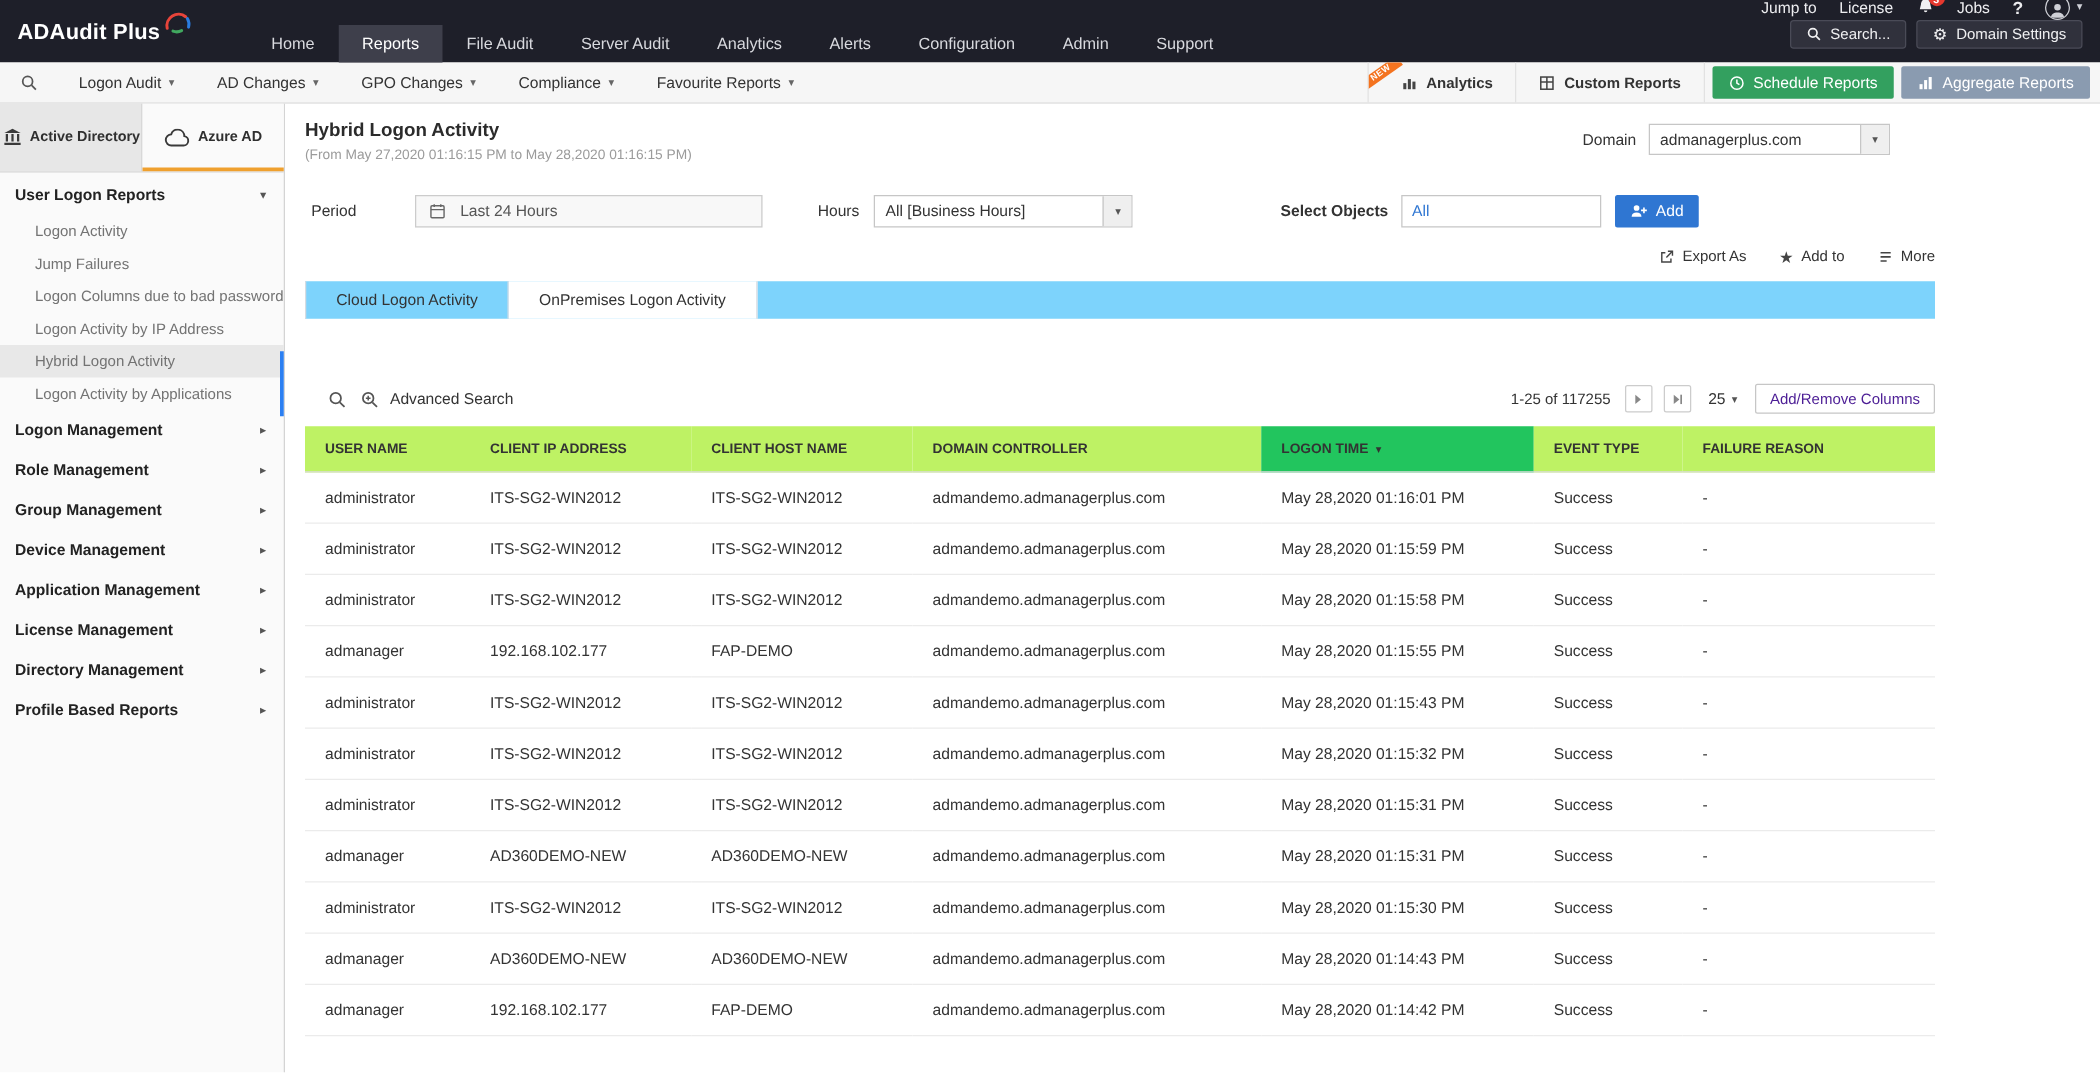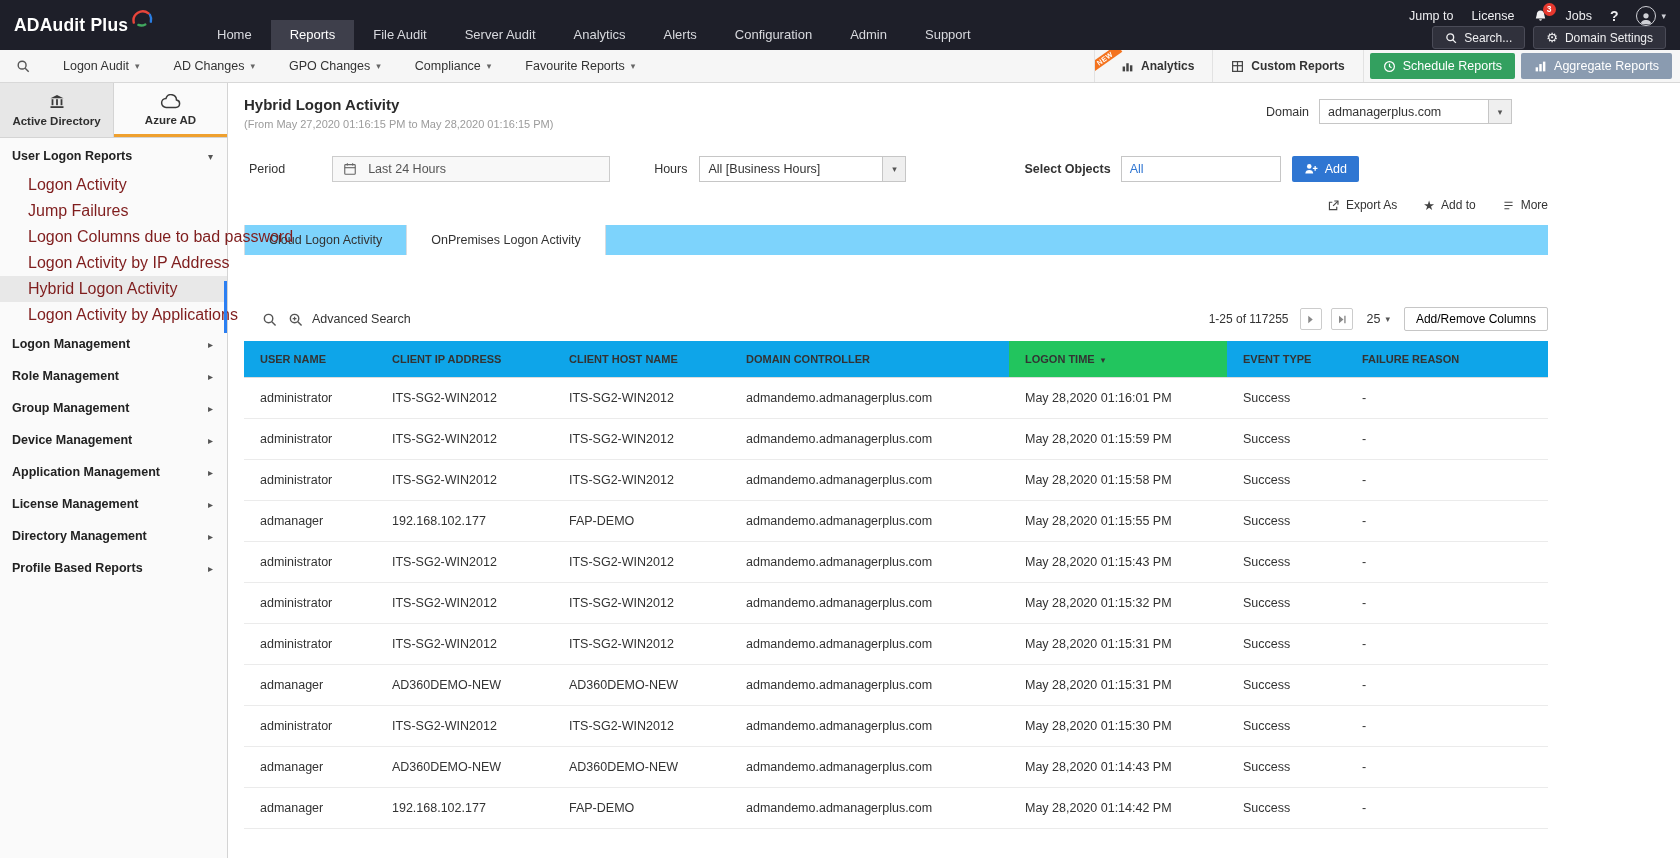--- a/index.html
+++ b/index.html
@@ -7,21 +7,21 @@
   body{font-family:"Liberation Sans","DejaVu Sans",sans-serif;font-size:12.5px;color:#333;background:#fff}
   svg{display:block}
 
   
   .topbar{height:50px;background:#1e1f29;display:flex;color:#fff}
   .logo{display:flex;align-items:center;padding-left:14px;width:198px;font-size:17.5px;font-weight:bold;letter-spacing:.2px;color:#fff}
   .swoosh{margin-left:3px;margin-top:-14px}
   .main-nav{display:flex;align-items:flex-end}
   .nav-item{height:30px;line-height:30px;padding:0 19px;font-size:13px;color:#d8d9de;cursor:pointer;white-space:nowrap}
   .nav-item.active{background:#3e3f4b;color:#fff}
-  .topbar-right{margin-left:auto;display:flex;flex-direction:column;align-items:flex-end;justify-content:flex-end;padding:5px 14px 1px 0}
+  .topbar-right{margin-left:auto;display:flex;flex-direction:column;align-items:flex-end;justify-content:center;padding:5px 14px 21px 0}
   .tr-row1{display:flex;align-items:center;gap:18px;font-size:12.5px;color:#ededf0}
   .tr-row1 .txt{cursor:pointer}
   .bell-wrap{position:relative;cursor:pointer}
   .badge{position:absolute;top:-6px;right:-8px;background:#e6382e;color:#fff;font-size:8.5px;min-width:13px;height:13px;border-radius:7px;display:flex;align-items:center;justify-content:center;padding:0 2px;font-weight:bold}
   .help-q{font-weight:bold;font-size:14px;cursor:pointer}
   .user-wrap{display:flex;align-items:center;gap:5px;cursor:pointer}
   .user-circle{width:20px;height:20px;border-radius:50%;border:1.5px solid #cfd0d6;display:flex;align-items:flex-end;justify-content:center;overflow:hidden}
   .tr-row2{display:flex;gap:8px}
   .dark-btn{display:flex;align-items:center;gap:7px;background:#30313c;border:1px solid #4a4b57;border-radius:3px;color:#f0f0f2;font-size:12px;padding:0 12px;height:23px;cursor:pointer;white-space:nowrap}
   .caret{font-size:9px;color:#8b8c96;line-height:1}
@@ -38,27 +38,27 @@
   .ribbon{position:absolute;top:4px;left:-8px;background:#f4731f;color:#fff;font-size:7px;font-weight:bold;padding:1px 9px;transform:rotate(-35deg);letter-spacing:.5px}
   .tb-custom{display:flex;align-items:center;gap:7px;padding:0 18px;height:100%;border-left:1px solid #e2e2e2;border-right:1px solid #e2e2e2;font-weight:bold;font-size:12px;cursor:pointer;color:#333}
   .btn-green,.btn-slate{display:flex;align-items:center;gap:7px;color:#fff;height:26px;padding:0 13px;border-radius:2px;font-size:12.5px;cursor:pointer;white-space:nowrap}
   .btn-green{background:#33a05f;margin:0 6px}
   .btn-slate{background:#8a9bb0;margin-right:8px}
 
   
   .content{display:flex;height:775px}
   .sidebar{width:228px;background:#fafafa;border-right:1px solid #d4d4d4;position:relative;flex-shrink:0}
   .sidebar-tabs{display:flex;height:55px;border-bottom:1px solid #d4d4d4}
-  .side-tab{flex:1;display:flex;flex-direction:column;align-items:center;justify-content:center;gap:5px;font-size:11.5px;font-weight:bold;color:#2f2f2f;background:#e7e7e7;cursor:pointer;border-right:1px solid #d4d4d4;text-align:center}
+  .side-tab{flex:1;display:flex;flex-direction:row;align-items:center;justify-content:center;gap:5px;font-size:11.5px;font-weight:bold;color:#2f2f2f;background:#e7e7e7;cursor:pointer;border-right:1px solid #d4d4d4;text-align:center}
   .side-tab:last-child{border-right:none}
   .side-tab.active{background:#fafafa;border-bottom:3px solid #efa02e;padding-top:3px}
   .sidebar-nav{padding-top:2px}
   .section-header{display:flex;justify-content:space-between;align-items:center;padding:9px 14px 9px 12px;font-size:12.5px;font-weight:bold;color:#222;cursor:pointer}
   .sec-caret{font-size:10px;color:#555}
-  .side-item{padding:6px 10px 6px 28px;font-size:16px;color:#7f1d1d;cursor:pointer;line-height:14px;white-space:nowrap}
+  .side-item{padding:6px 10px 6px 28px;font-size:12px;color:#737373;cursor:pointer;line-height:14px;white-space:nowrap}
   .side-item.selected{background:#e8e8e8}
   .sidebar-scrollbar{position:absolute;right:0;top:198px;width:3px;height:52px;background:#2b7ff2}
 
   
   .main{flex:1;background:#fff;overflow:hidden}
   .report-wrap{padding:0 132px 0 16px}
   .report-header{display:flex;justify-content:space-between;align-items:flex-start;padding-top:13px}
   .page-title{font-size:15px;font-weight:bold;color:#2b2b2b}
   .page-subtitle{font-size:11px;color:#9b9b9b;margin-top:5px}
   .domain-row{display:flex;align-items:center;gap:10px;margin-right:36px;margin-top:3px}
@@ -87,24 +87,24 @@
   .rtab.active{background:#fff}
 
   .table-toolbar{margin-top:52px;display:flex;align-items:center;font-size:12.5px;color:#333}
   .ts-icons{display:flex;align-items:center;gap:11px;color:#555;margin-left:18px}
   .ts-icons .ico{cursor:pointer}
   .adv-label{margin-left:9px;cursor:pointer}
   .tt-right{margin-left:auto;display:flex;align-items:center;gap:9px}
   .range-text{font-size:12px;color:#333;margin-right:2px}
   .pg-btn{width:22px;height:22px;border:1px solid #ccc;background:#fff;display:flex;align-items:center;justify-content:center;cursor:pointer;border-radius:2px;color:#777}
   .page-size{display:flex;align-items:center;gap:5px;cursor:pointer;margin:0 5px;font-size:12.5px}
-  .add-remove{border:1px solid #c6c6c6;background:#fff;padding:4px 11px;font-size:12px;border-radius:2px;cursor:pointer;color:#000000;white-space:nowrap}
+  .add-remove{border:1px solid #c6c6c6;background:#fff;padding:4px 11px;font-size:12px;border-radius:2px;cursor:pointer;color:#4c1d95;white-space:nowrap}
 
   .data-table{width:100%;border-collapse:collapse;margin-top:10px}
-  .data-table th{background:#0ea5e9;font-size:11px;font-weight:bold;text-align:left;padding:12px 16px;color:#333;border-bottom:1px solid #dcdcdc;white-space:nowrap;cursor:pointer}
+  .data-table th{background:#bef264;font-size:11px;font-weight:bold;text-align:left;padding:12px 16px;color:#333;border-bottom:1px solid #dcdcdc;white-space:nowrap;cursor:pointer}
   .data-table th.sorted{background:#22c55e}
   .sort-arrow{margin-left:6px;font-size:9px;color:#333}
   .data-table td{font-size:12.5px;padding:13px 16px;border-bottom:1px solid #ebebeb;color:#333;white-space:nowrap}
   .data-table th:nth-child(1){width:132px}
   .data-table th:nth-child(2){width:177px}
   .data-table th:nth-child(3){width:177px}
   .data-table th:nth-child(4){width:279px}
   .data-table th:nth-child(5){width:218px}
   .data-table th:nth-child(6){width:119px}
 </style>

